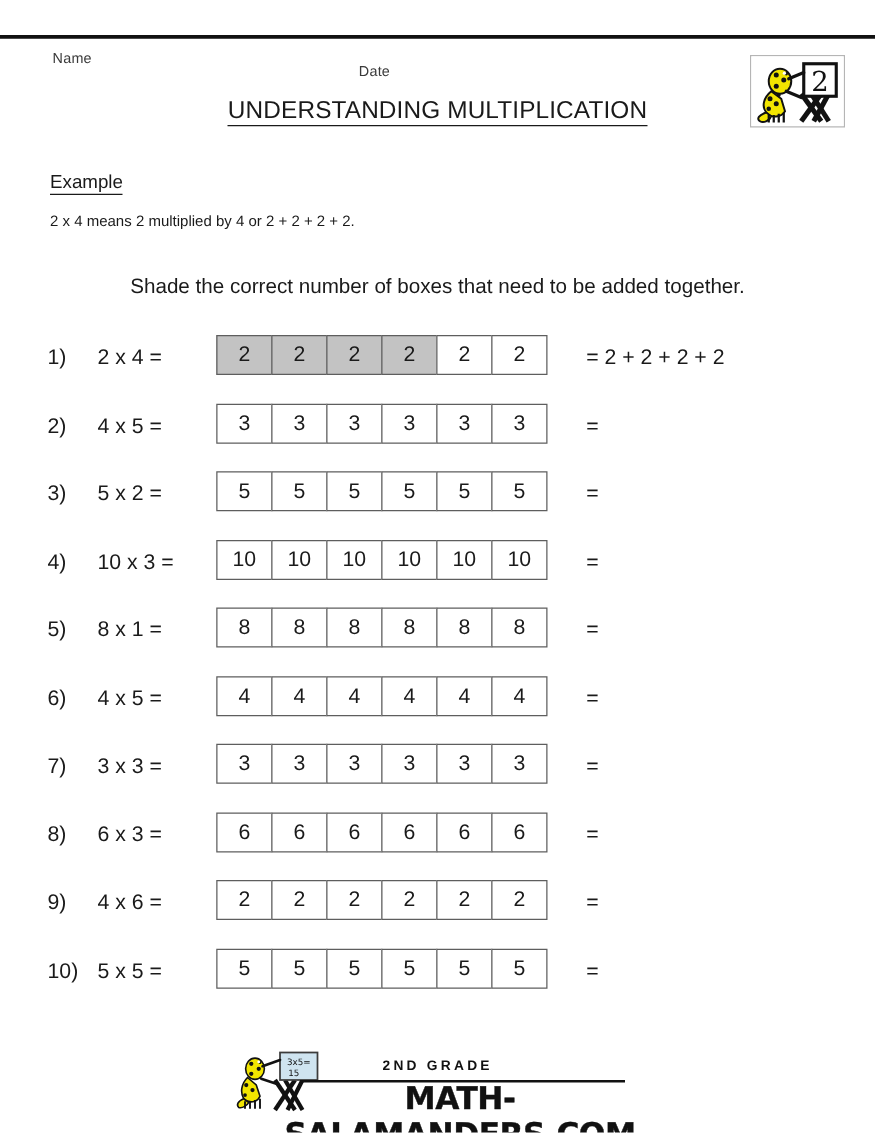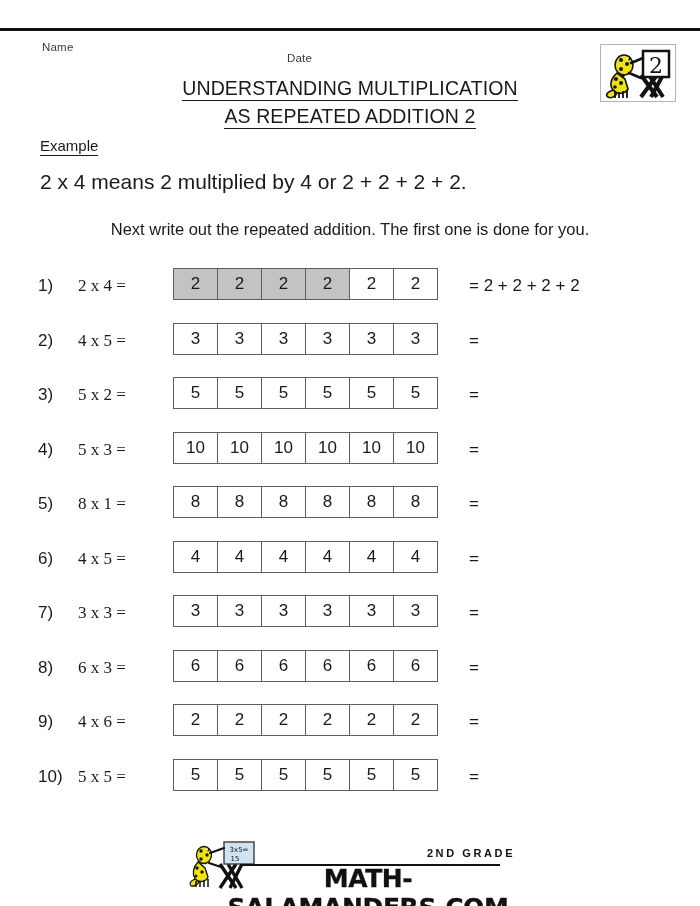--- a/index.html
+++ b/index.html
@@ -88,21 +88,21 @@
     font-size: 15px;
   }
   .example-heading span {
     border-bottom: 1.5px solid #1a1a1a;
     padding-bottom: 1px;
   }
   .example-text {
     position: absolute;
     left: 40px;
     top: 170px;
-    font-size: 21px;
+    font-size: 12px;
     white-space: nowrap;
     text-align: center;
   }
 
   
   .instructions {
     position: absolute;
     left: 0;
     top: 216px;
     width: 700px;
@@ -133,21 +133,20 @@
     font-size: 17px;
     text-align: left;
     white-space: nowrap;
   }
   .row-expr {
     position: absolute;
     left: 78px;
     top: 8px;
     font-size: 17px;
     white-space: nowrap;
-    font-family: Liberation Serif, serif;
   }
   .boxes {
     position: absolute;
     left: 173px;
     top: 0px;
     display: flex;
   }
   .cell {
     width: 45px;
     height: 32px;
@@ -183,21 +182,20 @@
     left: 186px;
     top: 10px;
     width: 108px;
     height: 52px;
   }
   .footer-grade {
     position: absolute;
     left: 306px;
     top: 19px;
     width: 330px;
-    text-align: center;
     font-size: 11px;
     font-weight: bold;
     letter-spacing: 2.6px;
     color: #111111;
   }
   .footer-rule {
     position: absolute;
     left: 240px;
     top: 36px;
     width: 260px;
@@ -267,28 +265,27 @@
       <circle cx="14" cy="42" r="1.8"></circle>
       <circle cx="22" cy="31" r="1.6"></circle>
       <circle cx="28" cy="14" r="1.4"></circle>
     </g>
     <circle cx="26.5" cy="13.5" r="1.3" fill="#ffffff"></circle>
   </svg>
 </div>
 
 <div class="title-block">
   <div class="title-line"><span>UNDERSTANDING MULTIPLICATION</span></div>
-  <div class="title-line"><span>AS REPEATED ADDITION 2</span></div>
 </div>
 
 <div class="example-heading"><span>Example</span></div>
 <div class="example-text">2 x 4 means 2 multiplied by 4 or 2 + 2 + 2 + 2.</div>
 
 <div class="instructions">
-  <div class="instr-line">Next write out the repeated addition. The first one is done for you.</div>
+  <div class="instr-line">Shade the correct number of boxes that need to be added together.</div>
 </div>
 
 <div class="rows" id="rows">
     <div class="row">
       <div class="row-num">1)</div>
       <div class="row-expr">2 x 4 =</div>
       <div class="boxes">
         <div class="cell shaded">2</div>
         <div class="cell shaded">2</div>
         <div class="cell shaded">2</div>
@@ -319,21 +316,21 @@
         <div class="cell">5</div>
         <div class="cell">5</div>
         <div class="cell">5</div>
         <div class="cell">5</div>
         <div class="cell">5</div>
       </div>
       <div class="row-answer">=</div>
     </div>
     <div class="row">
       <div class="row-num">4)</div>
-      <div class="row-expr">5 x 3 =</div>
+      <div class="row-expr">10 x 3 =</div>
       <div class="boxes">
         <div class="cell">10</div>
         <div class="cell">10</div>
         <div class="cell">10</div>
         <div class="cell">10</div>
         <div class="cell">10</div>
         <div class="cell">10</div>
       </div>
       <div class="row-answer">=</div>
     </div>

